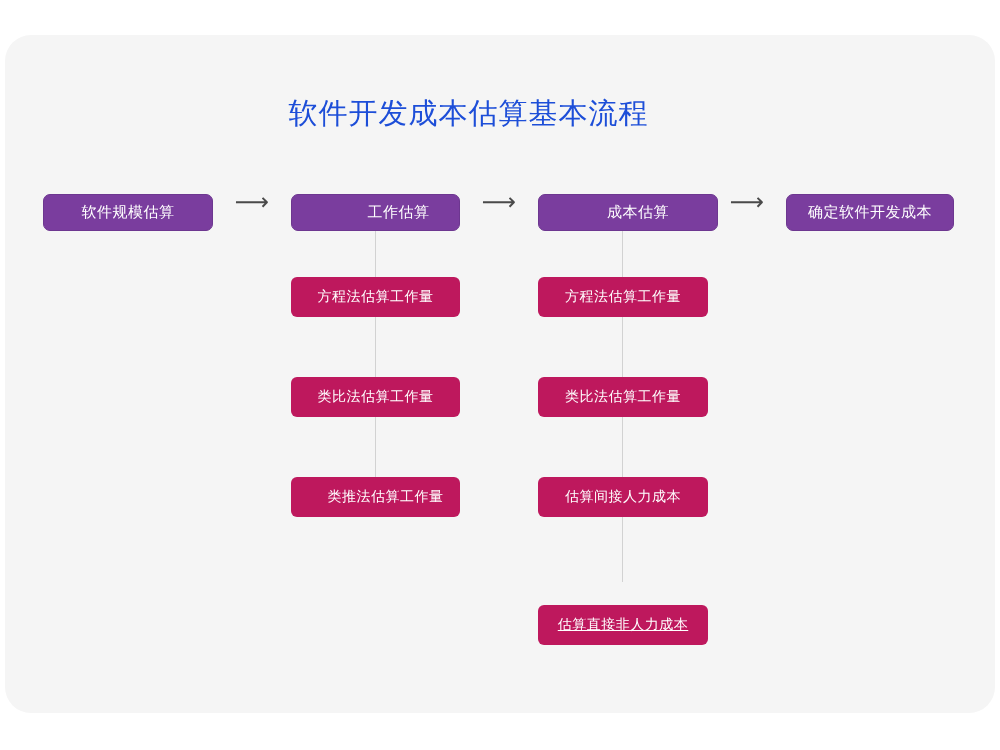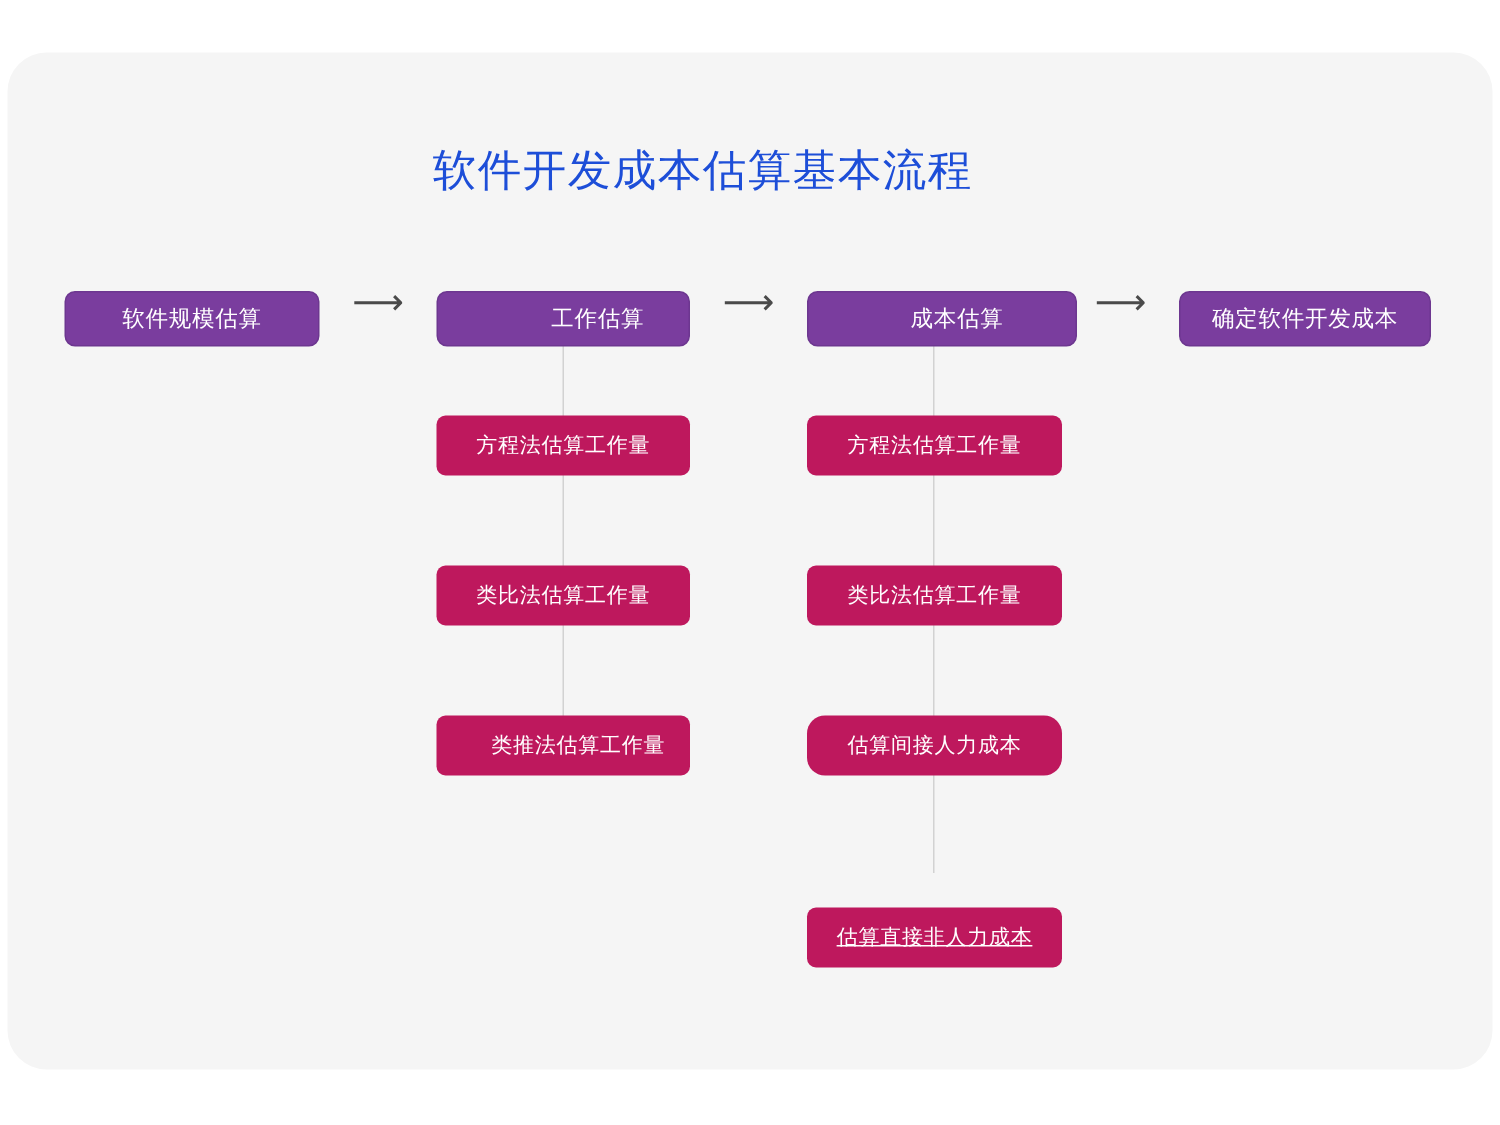--- a/index.html
+++ b/index.html
@@ -111,21 +111,21 @@
   }
   .col-left  .node-sub { left: 291px; width: 169px; }
   .col-right .node-sub { left: 538px; width: 170px; }
 
   .col-left  .node-sub:nth-of-type(1) { top: 277px; }
   .col-left  .node-sub:nth-of-type(2) { top: 377px; font-family: Liberation Serif, serif; }
   .col-left  .node-sub:nth-of-type(3) { top: 477px; padding-left: 20px; }
 
   .col-right .node-sub:nth-of-type(1) { top: 277px; }
   .col-right .node-sub:nth-of-type(2) { top: 377px; }
-  .col-right .node-sub:nth-of-type(3) { top: 477px; border-radius: 12px; }
+  .col-right .node-sub:nth-of-type(3) { top: 477px; }
   .col-right .node-sub:nth-of-type(4) { top: 605px; text-decoration: underline; }
 </style>
 </head>
 <body>
 
 <div class="canvas"></div>
 
 <div class="diagram">
 
   <div class="title">软件开发成本估算基本流程</div>

